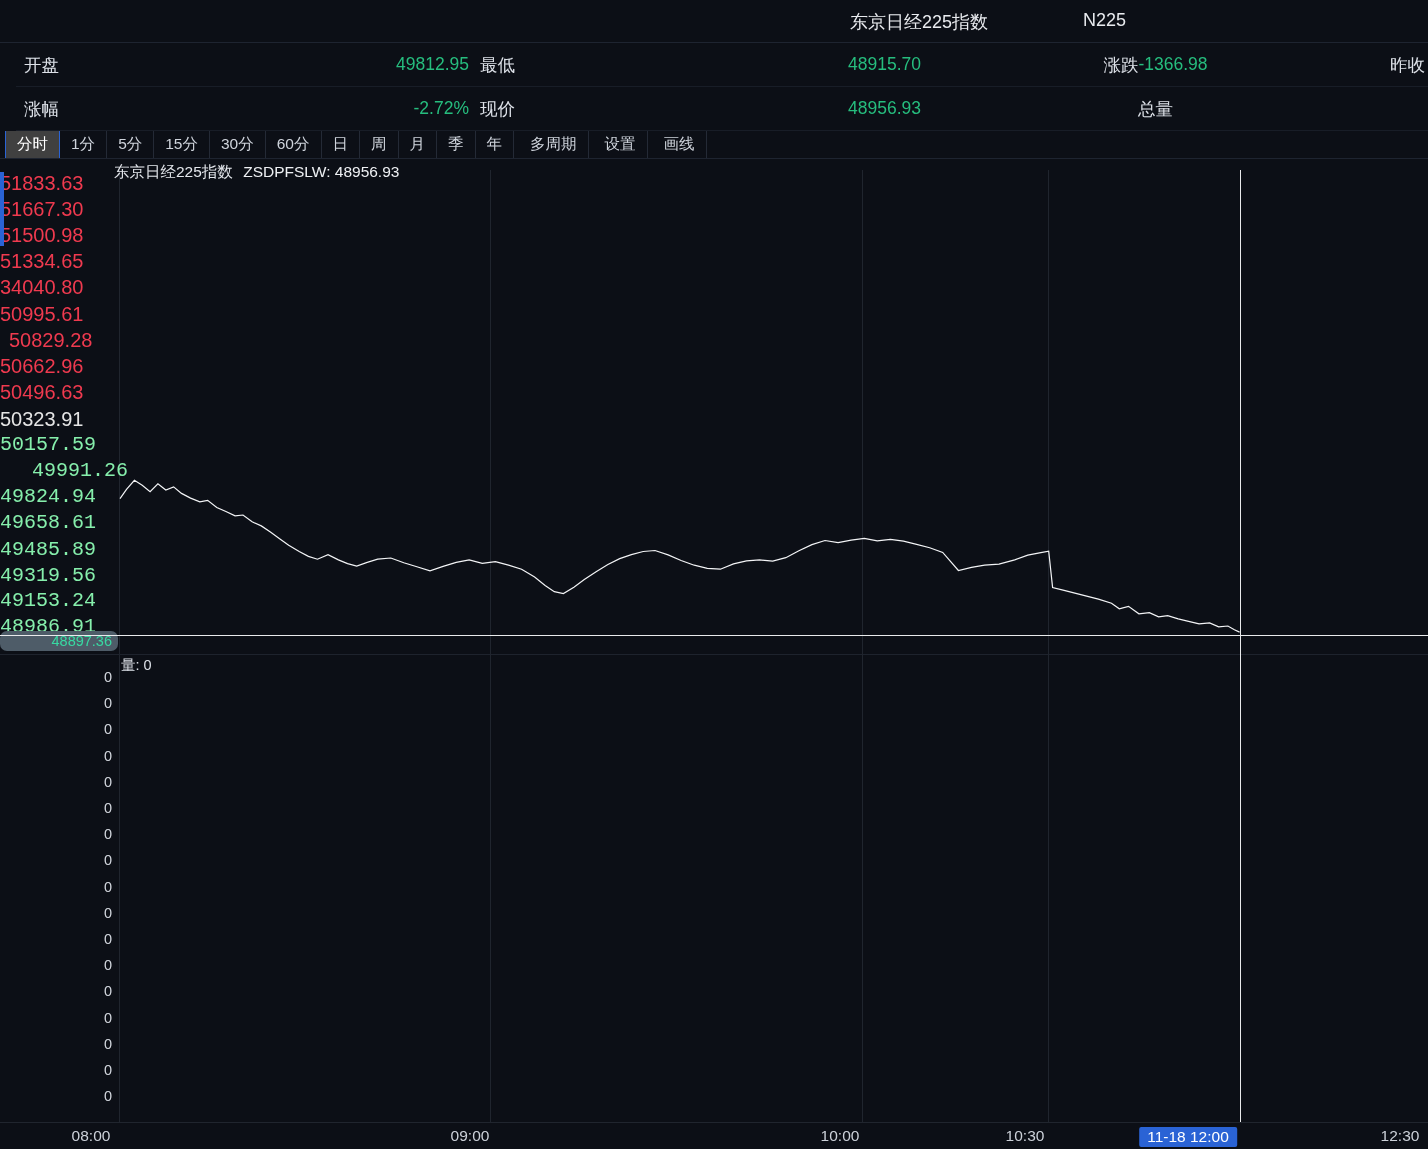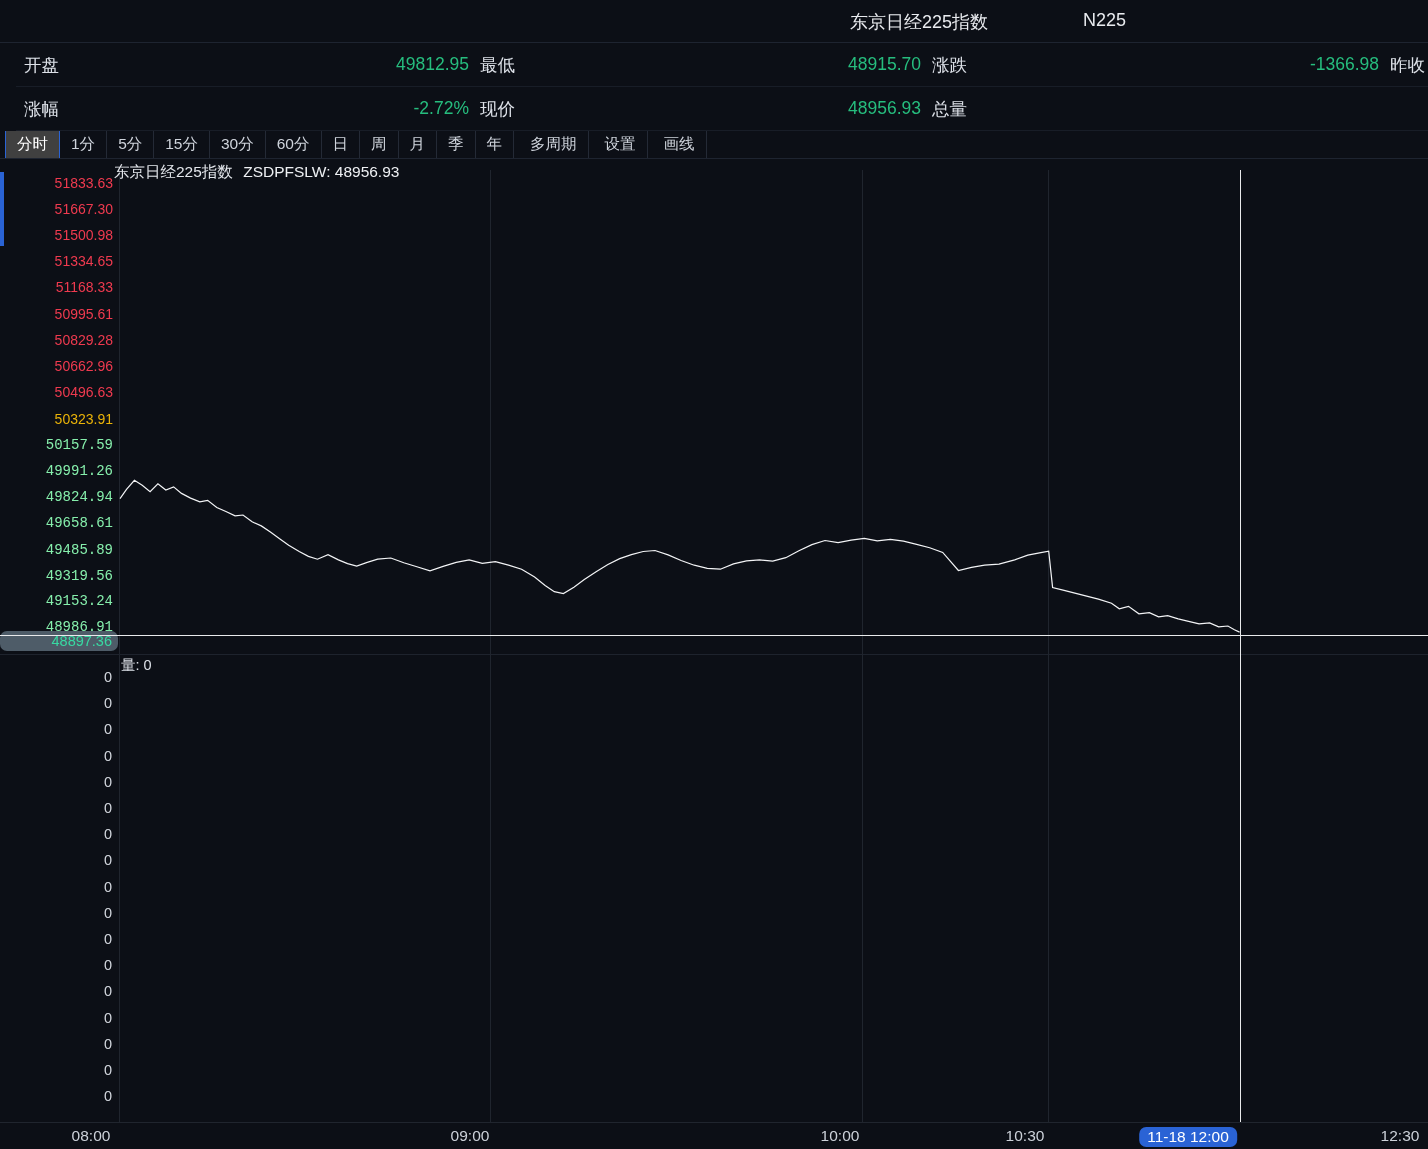--- a/index.html
+++ b/index.html
@@ -18,56 +18,56 @@
   .title-main   { position: absolute; left: 850px;  top: 10px; font-size: 18px; color: #e9ebef; }
   .title-symbol { position: absolute; left: 1083px; top: 10px; font-size: 18px; color: #e9ebef; }
 
   
   .q-row { position: absolute; left: 16px; width: 100%; height: 44px; display: flex; border-bottom: 1px solid #181d27; }
   #q-row-0 { top: 43px; }
   #q-row-1 { top: 87px; }
   .q-cell { display: flex; justify-content: space-between; align-items: center; padding: 0 3px 0 8px; font-size: 17.5px; }
   .q-cell:nth-child(1) { width: 456px; }
   .q-cell:nth-child(2) { width: 452px; }
-  .q-cell:nth-child(3) { width: 458px; }
+  .q-cell:nth-child(3) { width: 458px; justify-content: center; }
   .q-cell:nth-child(4) { flex: 1; }
   .q-label { color: #dde1e8; }
   .q-value { }
   .q-value.green { color: #26bd7e; }
 
   
   .tab-bar { position: absolute; top: 131px; left: 0; width: 100%; height: 28px; display: flex; align-items: stretch; border-bottom: 1px solid #1e2430; padding-left: 5px; }
   .tab { display: flex; align-items: center; padding: 0 11px; font-size: 15.5px; color: #cfd4dc; border-right: 1px solid #242a36; cursor: default; }
   .tab:first-child { border-left: 1px solid #242a36; }
   .tab.active { background: #404040; color: #ffffff; border-color: #2a63d5; }
 
   
   .legend { position: absolute; top: 162px; left: 114px; font-size: 15.5px; color: #e4e7ec; z-index: 6; white-space: nowrap; }
   .legend .legend-value { color: #eef0f3; margin-left: 6px; }
 
-  .y-label { position: absolute; left: 0; width: 113px; text-align: right; font-size: 14px; line-height: 16px; z-index: 3; }
+  .y-label { position: absolute; left: 0; width: 113px; text-align: left; font-size: 20px; line-height: 16px; z-index: 3; }
   .y-label.red   { color: #ef3a4f; }
   .y-label.green { color: #86efac; font-family: Liberation Mono, monospace; }
-  .y-label.white { color: #eab308; }
+  .y-label.white { color: #e5e5e5; }
   .y-highlight { position: absolute; left: 0; width: 118px; height: 20px; background: #4e5c68; color: #38d9a2; text-align: right; padding-right: 6px; font-size: 14.5px; line-height: 20px; z-index: 4; }
 
   .vol-label { position: absolute; left: 121px; top: 656px; font-size: 14.5px; color: #dde1e8; z-index: 3; }
   .vol-zero  { position: absolute; left: 0; width: 112px; text-align: right; font-size: 14.5px; color: #d2d6dd; }
 
   .gridline-v       { position: absolute; top: 170px; height: 952px; width: 1px; background: #20252e; z-index: 1; }
   .pane-left-border { position: absolute; left: 119px; top: 170px; height: 952px; width: 1px; background: #20252e; z-index: 1; }
   .pane-divider     { position: absolute; left: 0; top: 654px; width: 100%; height: 1px; background: #1e232d; z-index: 1; }
   .axis-top-border  { position: absolute; left: 0; top: 1122px; width: 100%; height: 1px; background: #20252e; z-index: 1; }
 
   .crosshair-v { position: absolute; top: 170px; height: 952px; width: 1px; background: #e9eaec; z-index: 5; }
   .crosshair-h { position: absolute; left: 0; width: 100%; height: 1px; background: #e9eaec; z-index: 5; }
 
   .x-axis { position: absolute; left: 0; top: 1123px; width: 100%; height: 26px; }
   .x-label { position: absolute; top: 4px; font-size: 15.5px; color: #ccd1d9; transform: translateX(-50%); white-space: nowrap; z-index: 3; }
-  .x-label.highlight { background: #2a63d5; color: #fff; padding: 1px 8px; border-radius: 7px; }
+  .x-label.highlight { background: #2a63d5; color: #fff; padding: 1px 8px; border-radius: 2px; }
 
   .left-accent { position: absolute; left: 0; top: 172px; width: 4px; height: 74px; background: #2a63d5; z-index: 6; }
 
   #price-svg { position: absolute; left: 0; top: 0; z-index: 2; }
 </style>
 </head>
 <body>
 
 <div class="title-bar">
   <span class="title-main">东京日经225指数</span>
@@ -142,21 +142,21 @@
 <div class="legend">
   <span>东京日经225指数</span>
   <span class="legend-value">ZSDPFSLW: 48956.93</span>
 </div>
 
 <div id="y-axis">
     <div class="y-label red" style="top: 175.469px;">51833.63</div>
     <div class="y-label red" style="top: 201.408px;">51667.30</div>
     <div class="y-label red" style="top: 227.346px;">51500.98</div>
     <div class="y-label red" style="top: 253.284px;">51334.65</div>
-    <div class="y-label red" style="top: 279.222px;">51168.33</div>
+    <div class="y-label red" style="top: 279.222px;">34040.80</div>
     <div class="y-label red" style="top: 306.157px;">50995.61</div>
     <div class="y-label red" style="top: 332.096px; padding-left: 9px;">50829.28</div>
     <div class="y-label red" style="top: 358.034px;">50662.96</div>
     <div class="y-label red" style="top: 383.972px;">50496.63</div>
     <div class="y-label white" style="top: 410.908px;">50323.91</div>
     <div class="y-label green" style="top: 436.845px;">50157.59</div>
     <div class="y-label green" style="top: 462.784px; padding-left: 32px;">49991.26</div>
     <div class="y-label green" style="top: 488.722px;">49824.94</div>
     <div class="y-label green" style="top: 514.66px;">49658.61</div>
     <div class="y-label green" style="top: 541.596px;">49485.89</div>

